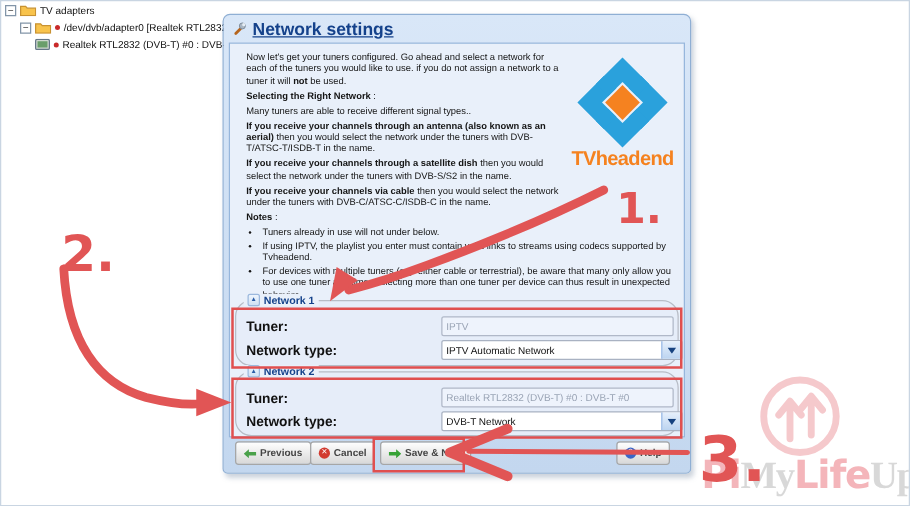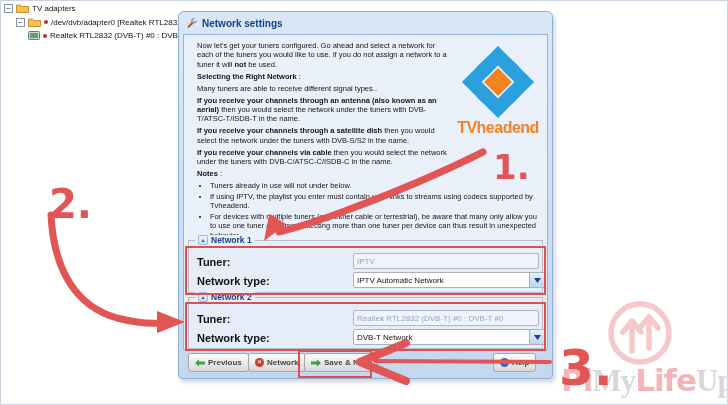--- a/index.html
+++ b/index.html
@@ -12,32 +12,32 @@
   .expander{width:9px;height:9px;border:1px solid #8295a8;background:#fff;font-size:8px;line-height:7px;
             text-align:center;color:#333;box-sizing:border-box;flex:0 0 auto;}
   .red-dot{width:4px;height:4px;border-radius:50%;background:#c92a2a;flex:0 0 auto;}
   .tree-ico{flex:0 0 auto;display:block;}
   
   .dialog{position:absolute;left:177px;top:10px;width:373px;height:366px;
           background:linear-gradient(#d9e7f8,#c3d7ef);border:1px solid #8fafd4;
           border-radius:6px 6px 4px 4px;box-shadow:2px 3px 4px rgba(110,130,155,.35);}
   .dlg-header{position:absolute;left:0;top:0;right:0;height:22px;display:flex;align-items:center;
               gap:4px;padding-left:7px;}
-  .dlg-title{font-size:10px;font-weight:bold;color:#15428b;}
+  .dlg-title{font-size:14px;font-weight:bold;color:#15428b;text-decoration:underline;}
   .dlg-body{position:absolute;left:4px;right:4px;top:22px;height:316px;background:#e9f0fa;
             border:1px solid #96b6dc;box-sizing:border-box;overflow:hidden;}
   
   .intro{position:absolute;left:13px;top:6px;width:347px;font-size:7.5px;line-height:9.4px;color:#151515;}
   .intro p{margin:0 0 2.5px 0;}
   .intro ul{margin:1px 0 0 0;padding-left:13px;}
   .intro li{margin:0 0 1.5px 0;}
   .logo-float{float:right;width:92px;height:110px;margin:0 0 2px 4px;text-align:center;}
   .logo-text{font-size:16px;font-weight:bold;color:#f5821f;letter-spacing:-.5px;margin-top:-2px;}
   
-  .fieldset{position:absolute;left:9px;width:355px;border:1px solid #b7bcc6;border-radius:0;
+  .fieldset{position:absolute;left:9px;width:355px;border:1px solid #b7bcc6;border-radius:13px;
             background:#e6edf9;box-sizing:border-box;}
   .fs1{top:228px;height:53px;} .fs2{top:285px;height:52px;}
   .legend{position:absolute;left:6px;top:-6px;background:#e9f0fa;padding:0 3px;display:flex;
           align-items:center;gap:3px;}
   .ftoggle{width:10px;height:10px;border:1px solid #9bb8dd;border-radius:2px;
            background:linear-gradient(#eef5fd,#cfe1f5);color:#2a5da8;font-size:6px;line-height:9px;
            text-align:center;box-sizing:border-box;}
   .ltext{font-size:8.5px;font-weight:bold;color:#15428b;white-space:nowrap;}
   .frow{position:absolute;left:0;right:0;height:16px;}
   .r1{top:12px;} .r2{top:31px;}
@@ -188,21 +188,21 @@
     </div>
 
     <div class="btn btn-prev">
       <svg width="10" height="8" viewBox="0 0 11 8">
           <path d="M4.5 0 L0 4 L4.5 8 L4.5 5.6 L11 5.6 L11 2.4 L4.5 2.4 Z" fill="#4aa14a"></path>
         </svg>
       <span>Previous</span>
     </div>
     <div class="btn btn-cancel">
       <span class="mini-circle cancel-circle">✕</span>
-      <span>Network</span>
+      <span>Cancel</span>
     </div>
     <div class="btn btn-save">
       <svg width="10" height="8" viewBox="0 0 11 8">
           <path d="M6.5 0 L11 4 L6.5 8 L6.5 5.6 L0 5.6 L0 2.4 L6.5 2.4 Z" fill="#37a337"></path>
         </svg>
       <span>Save &amp; Next</span>
     </div>
     <div class="btn btn-help">
       <span class="mini-circle help-circle">?</span>
       <span>Help</span>

